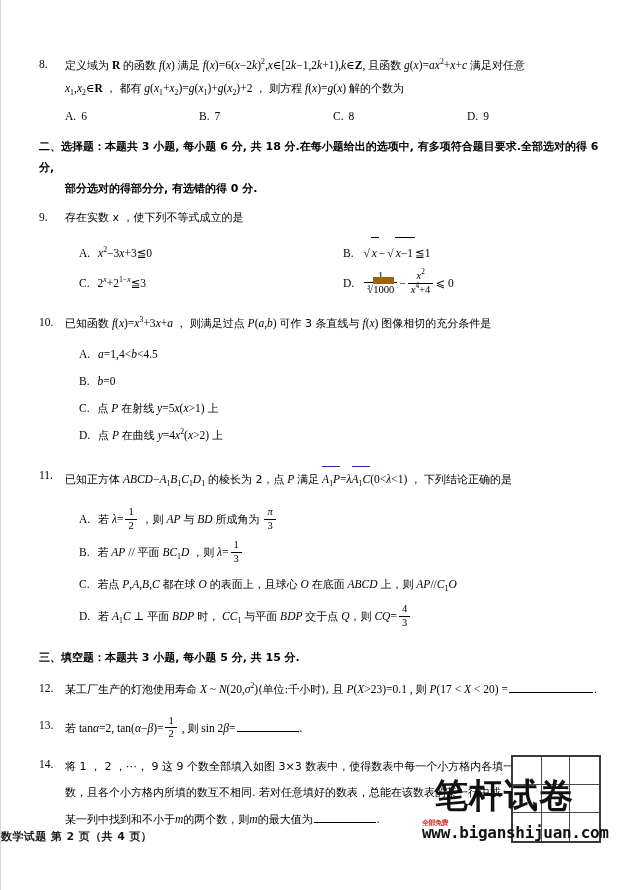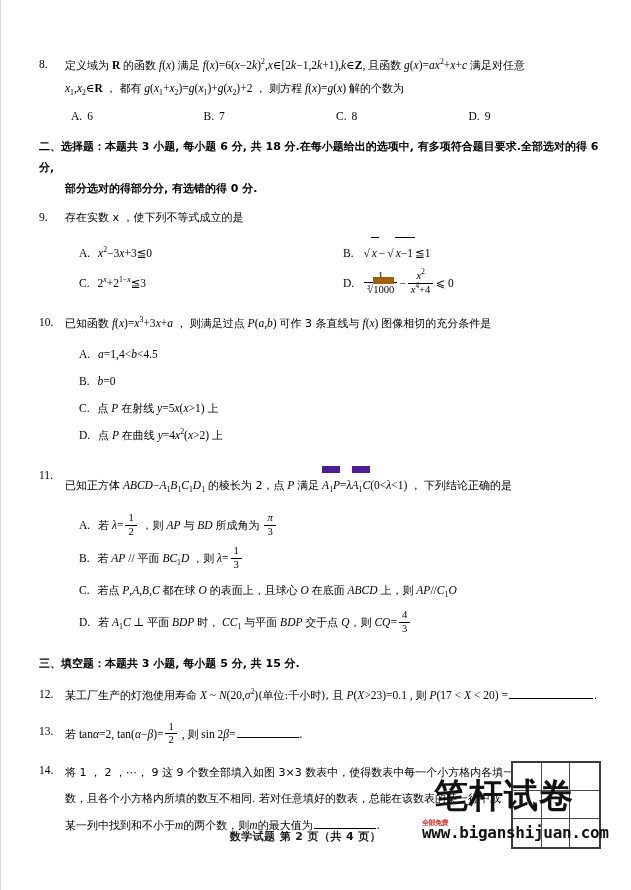--- a/index.html
+++ b/index.html
@@ -72,21 +72,20 @@
   }
   .opts-2col .opt {
     width: 50%;
     box-sizing: border-box;
     line-height: 30px;
     font-size: 11.5px;
   }
   .opts-4col {
     display: flex;
     margin-top: 6px;
-    margin-left: 6px;
   }
   .opts-4col .opt {
     width: 25%;
     font-size: 11.5px;
     line-height: 20px;
   }
   .opts-1col .opt {
     line-height: 27px;
     font-size: 11.5px;
   }
@@ -137,21 +136,21 @@
     margin-right: -3px;
   }
 
   .vec {
     display: inline-block;
     position: relative;
     padding-top: 1px;
   }
   .vec > .vinner {
     display: inline-block;
-    border-top: 7px solid #4c1d95;
+    border-top: 1px solid #4c1d95;
     padding-top: 1px;
   }
   .vec > .vinner::after {
     content: "";
   }
 
   .blank-line {
     display: inline-block;
     border-bottom: 1px solid #000;
     width: 62px;
@@ -185,22 +184,21 @@
 
   .q14-wrap { position: relative; }
   .q14-text { width: 470px; }
 
   
   .footer {
     position: absolute;
     left: 0;
     top: 826px;
     width: 579px;
-    text-align: center;
-    padding-left: 15px;
+    text-align: left;
   }
   .footer-text {
     font-family: "DejaVu Sans", sans-serif;
     font-size: 11px;
     font-weight: bold;
     letter-spacing: 0.4px;
     color: #1a1a1a;
   }
   .watermark {
     position: absolute;

